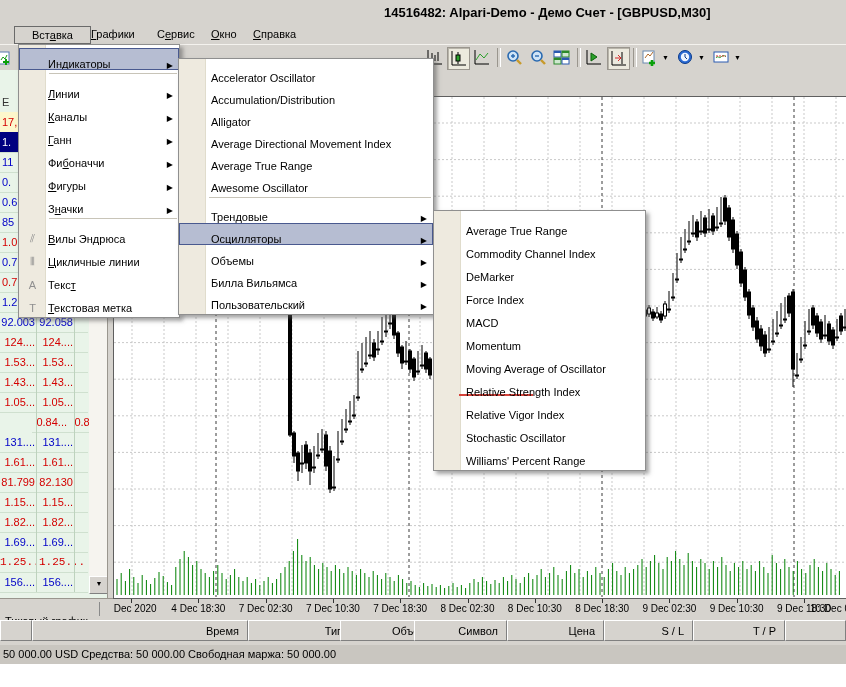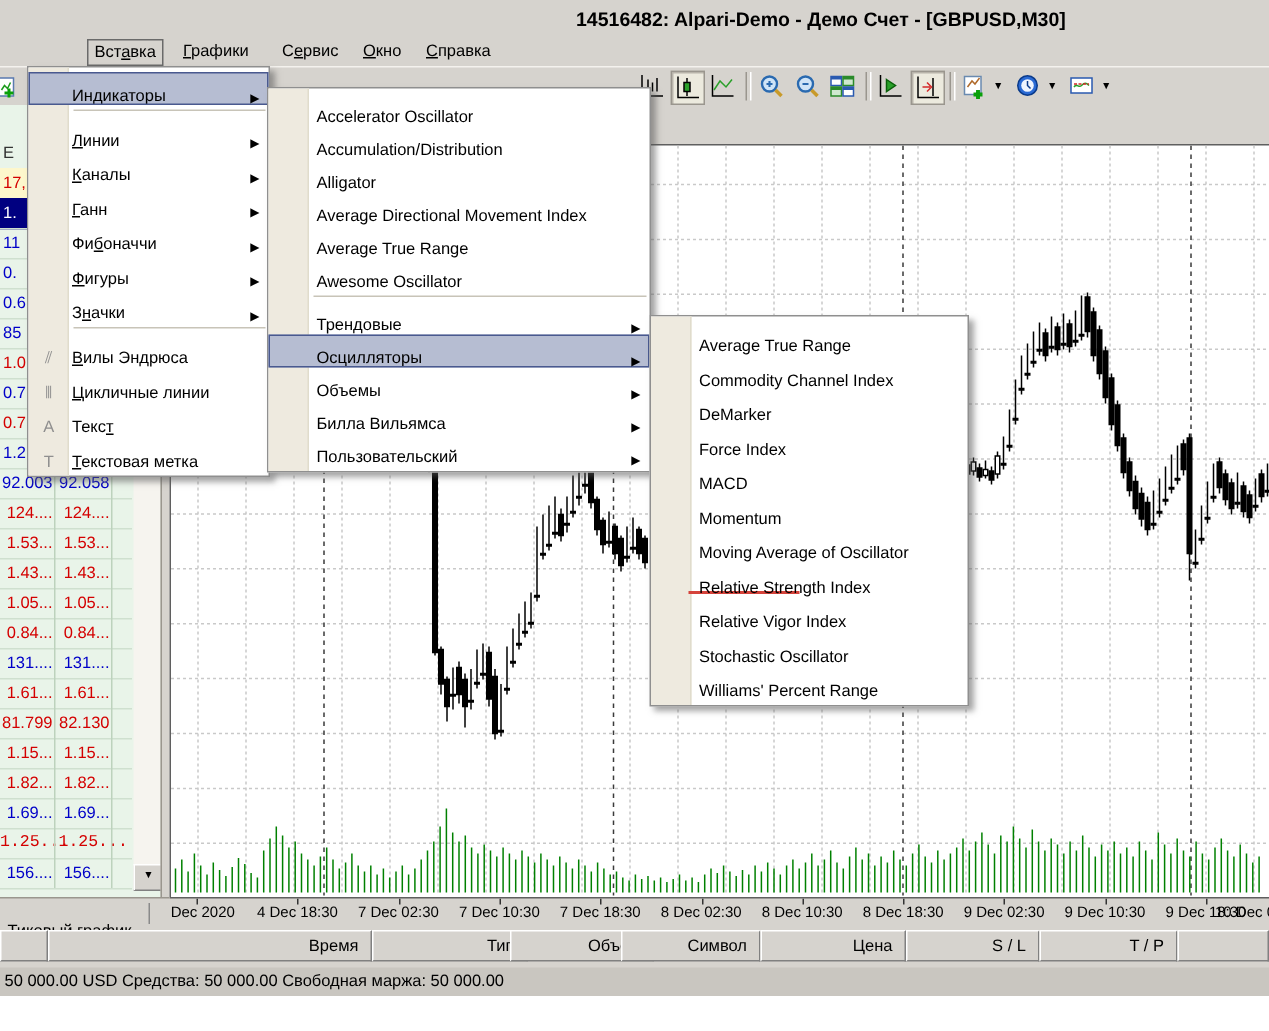--- a/index.html
+++ b/index.html
@@ -7,21 +7,21 @@
        font-family:"Liberation Sans",sans-serif;font-size:11px;color:#000;
        overflow:hidden;}
   .abs{position:absolute;}
 
   
   .titlebar{left:0;top:0;width:846px;height:26px;background:#d6d3ce;}
   #title{left:384px;top:5px;font-weight:bold;font-size:13px;white-space:nowrap;}
 
   
   .menubar{left:0;top:26px;width:846px;height:18px;background:#d6d3ce;}
-  .mb-item{position:absolute;top:0;height:16px;line-height:16px;padding:0 4px;cursor:default;white-space:nowrap;margin-left:44px;}
+  .mb-item{position:absolute;top:0;height:16px;line-height:16px;padding:0 17px;cursor:default;white-space:nowrap;}
   .mb-item.open{border:1px solid #6a6a6a;background:#d6d3ce;}
   .mn{text-decoration:underline;}
 
   
   .toolbar{left:0;top:44px;width:846px;height:28px;background:#d6d3ce;border-top:1px solid #f4f2ee;}
   .tb-btn{position:absolute;top:2px;width:21px;height:21px;display:flex;align-items:center;justify-content:center;}
   .tb-btn.pressed{background:#eceade;border:1px solid #9a968e;box-shadow:inset 1px 1px 0 #b8b4aa;}
   .tb-sep{position:absolute;top:3px;width:2px;height:19px;border-left:1px solid #9a968e;border-right:1px solid #fff;}
   .tb-arrow{position:absolute;top:9px;font-size:7px;color:#000;}
 
@@ -233,21 +233,21 @@
           <span class="mw-c2">1.53...</span>
         </div>
         <div class="mw-row c-red" style="top: 302px;">
           <span class="mw-c1">1.43...</span>
           <span class="mw-c2">1.43...</span>
         </div>
         <div class="mw-row c-red" style="top: 322px;">
           <span class="mw-c1">1.05...</span>
           <span class="mw-c2">1.05...</span>
         </div>
-        <div class="mw-row c-red" style="top: 342px;">
+        <div class="mw-row c-red" style="top: 342px; margin-left: 32px;">
           <span class="mw-c1">0.84...</span>
           <span class="mw-c2">0.84...</span>
         </div>
         <div class="mw-row c-blue" style="top: 362px;">
           <span class="mw-c1">131....</span>
           <span class="mw-c2">131....</span>
         </div>
         <div class="mw-row c-red" style="top: 382px;">
           <span class="mw-c1">1.61...</span>
           <span class="mw-c2">1.61...</span>

